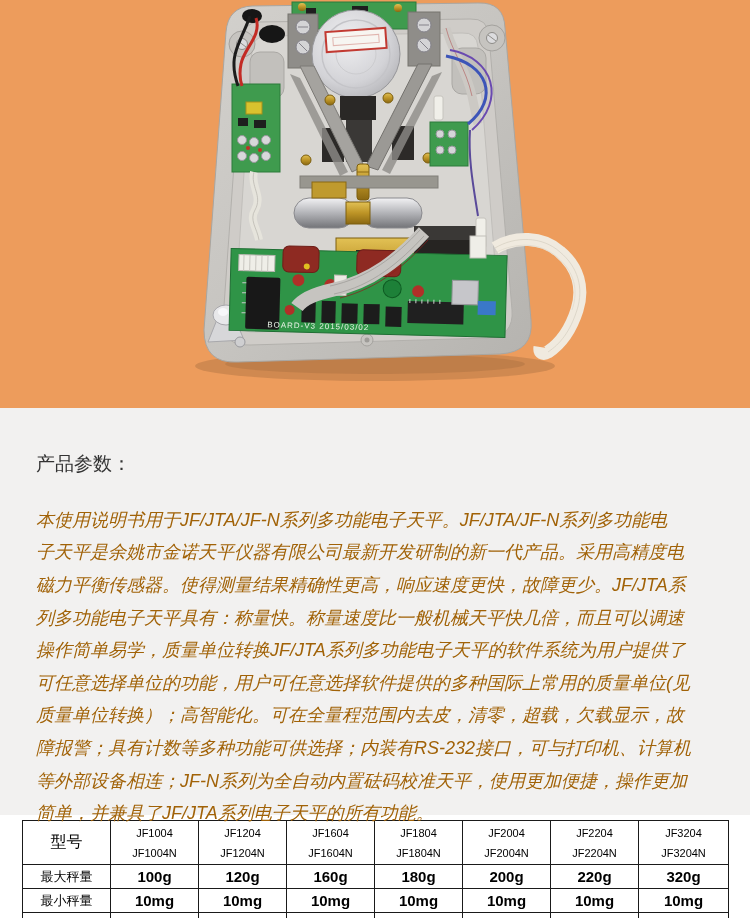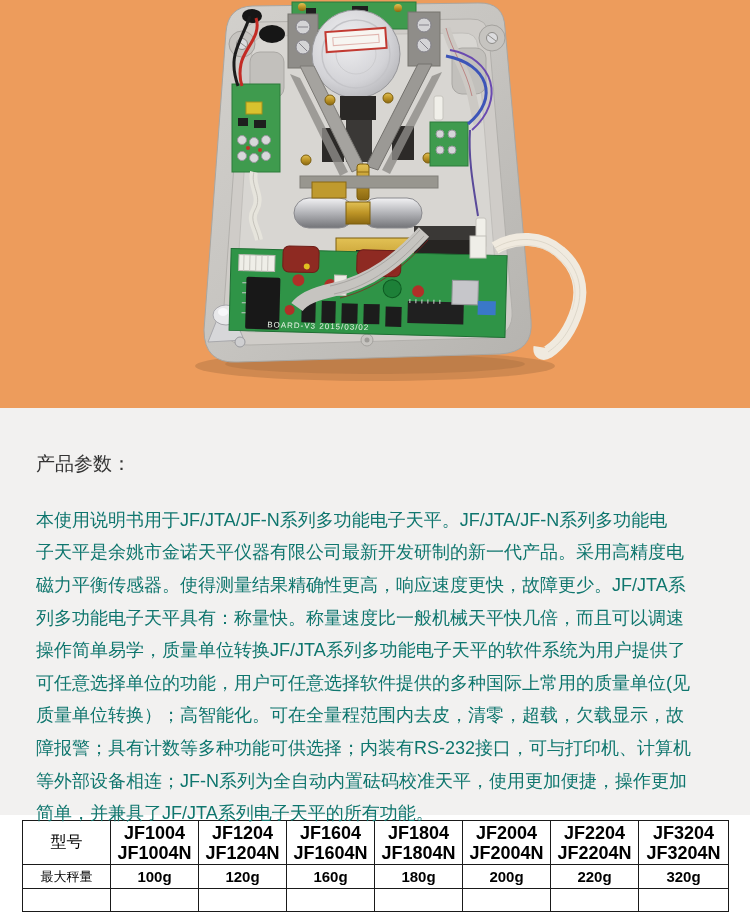--- a/index.html
+++ b/index.html
@@ -16,37 +16,37 @@
 
   
   .intro{
     width:750px;height:407px;box-sizing:border-box;background:#F2F1F0;
     padding:44px 36px 0 36px;color:#3d3d3d;
   }
   .intro h2{
     margin:0 0 28px 0;font-size:19px;font-weight:400;line-height:1.25;color:#333333;
   }
   .intro p{
-    margin:0;font-size:18px;line-height:32.6px;white-space:pre-line;color:#0f766e;
+    margin:0;font-size:18px;line-height:32.6px;white-space:pre-line;color:#a16207;font-style:italic;
   }
 
   
   .spec{width:750px;height:73px;background:#ffffff;box-sizing:border-box;padding:5px 22px 0 22px;}
   table.spec-table{
     width:706px;border-collapse:collapse;table-layout:fixed;background:#ffffff;
   }
   table.spec-table td{
     border:1px solid #1a1a1a;text-align:center;vertical-align:middle;
     padding:0;color:#000;overflow:hidden;
   }
   td.corner{font-size:16px;font-weight:400;}
   tr.r-head td{height:43px;}
   tr.r-data td{height:23px;}
   tr.r-partial td{height:22px;border-top:1px solid #1a1a1a;}
-  .model-line{display:block;font-size:18px;font-weight:700;line-height:20px;}
+  .model-line{display:block;font-size:11px;font-weight:400;line-height:20px;}
   td.rlabel{font-size:13px;font-weight:400;}
   td.val{font-size:15px;font-weight:700;}
 </style>
 </head>
 <body>
 
 <div class="page">
 
   <section class="hero">
     <svg viewBox="0 0 750 408" xmlns="http://www.w3.org/2000/svg">
@@ -337,20 +337,30 @@
         <tr class="r-data">
           <td class="rlabel">最大秤量</td>
           <td class="val">100g</td>
           <td class="val">120g</td>
           <td class="val">160g</td>
           <td class="val">180g</td>
           <td class="val">200g</td>
           <td class="val">220g</td>
           <td class="val">320g</td>
         </tr>
+        <tr class="r-data">
+          <td class="rlabel">最小秤量</td>
+          <td class="val">10mg</td>
+          <td class="val">10mg</td>
+          <td class="val">10mg</td>
+          <td class="val">10mg</td>
+          <td class="val">10mg</td>
+          <td class="val">10mg</td>
+          <td class="val">10mg</td>
+        </tr>
         <tr class="r-partial">
           <td></td>
             <td></td>
             <td></td>
             <td></td>
             <td></td>
             <td></td>
             <td></td>
             <td></td>
         </tr>

